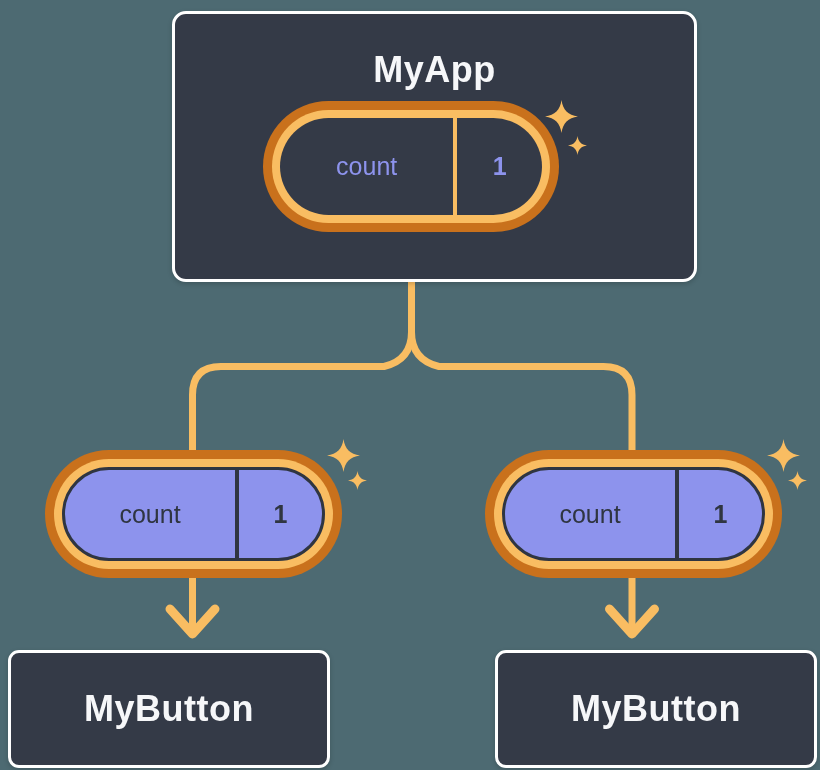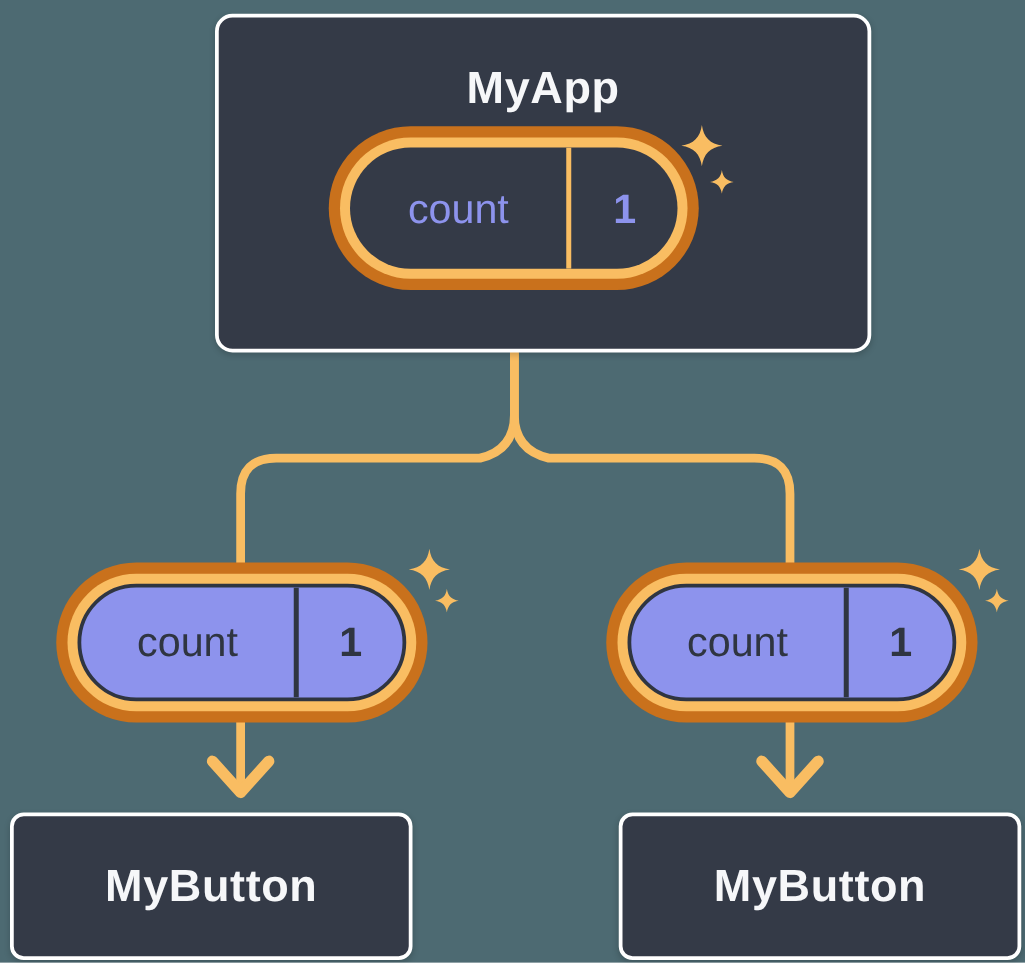--- a/index.html
+++ b/index.html
@@ -78,21 +78,21 @@
     width: 100%; height: 100%;
     border-radius: 999px;
     display: flex;
     align-items: stretch;
     overflow: hidden;
   }
   .pill-section {
     display: flex;
     align-items: center;
     justify-content: center;
-    font-size: 33px;
+    font-size: 25px;
   }
   .pill-section--label { flex: 2.05; }
   .pill-section--value { flex: 1; font-weight: 700; }
   .pill-divider { width: 4px; }
 
   
   .pill--state {
     left: 263px; top: 101px;
     width: 296px; height: 131px;
   }

